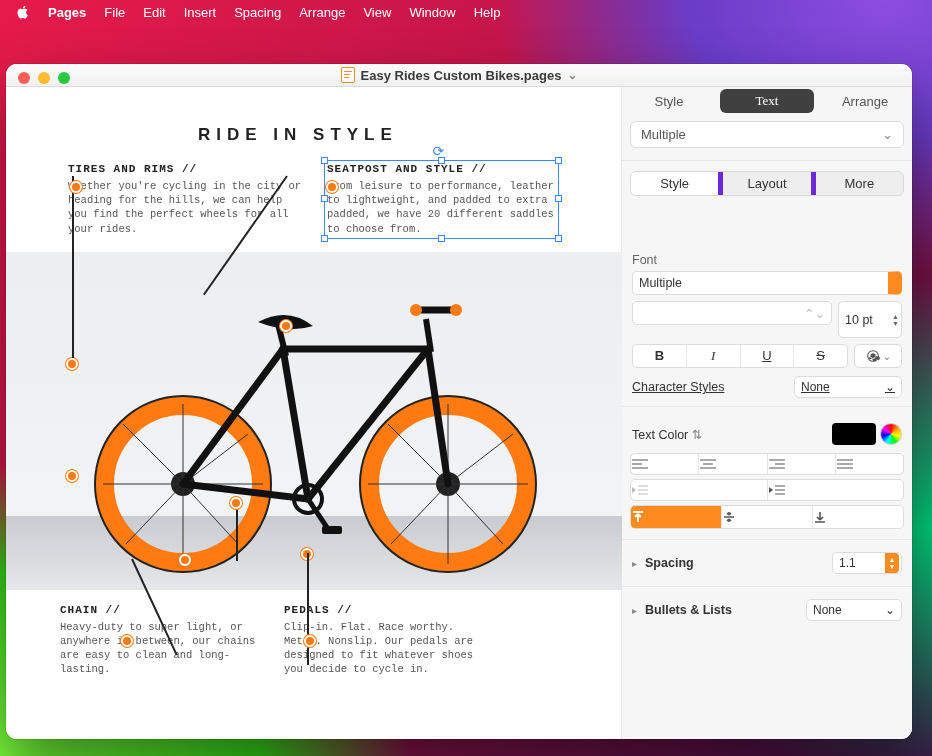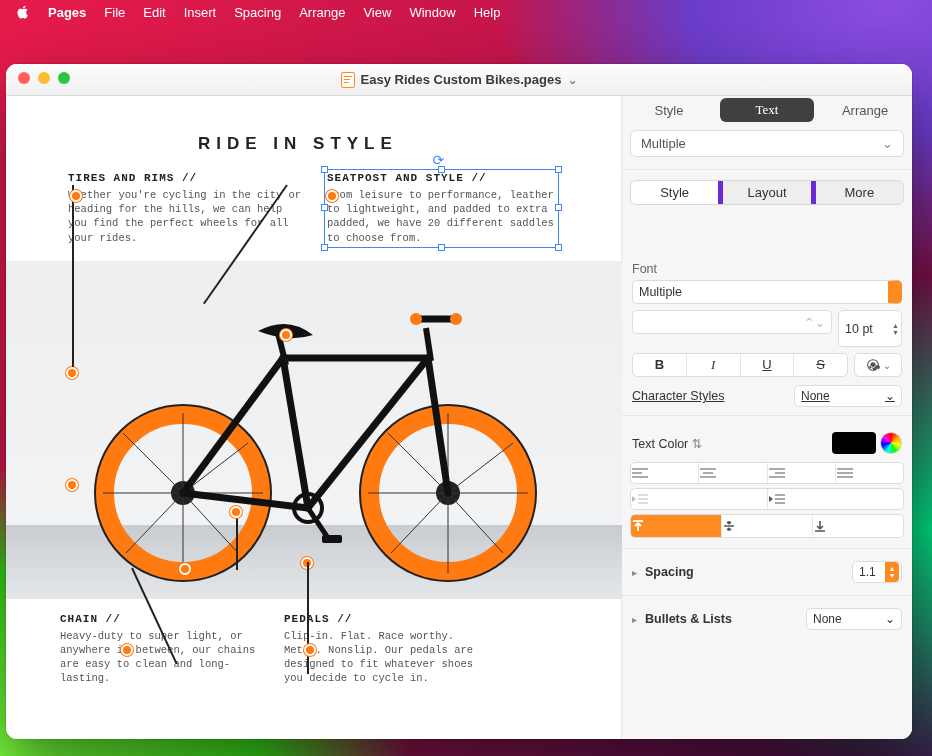--- a/index.html
+++ b/index.html
@@ -17,21 +17,21 @@
     .menubar .apple svg { width: 14px; height: 14px; display: block; }
     .menubar .app-name { font-weight: 700; }
     .menubar span { cursor: default; }
     
     .window {
       position: absolute; left: 6px; top: 64px; width: 906px; height: 675px;
       background: #fff; border-radius: 11px;
       box-shadow: 0 30px 60px rgba(0,0,0,.45), 0 0 0 1px rgba(0,0,0,.08);
       display: flex; flex-direction: column; overflow: hidden;
     }
-    .titlebar { height: 32px; display: flex; align-items: center; justify-content: center; position: relative; background: linear-gradient(#fcfcfc,#f1f1f1); border-bottom: 1px solid #dcdcdc; }
+    .titlebar { height: 23px; display: flex; align-items: center; justify-content: center; position: relative; background: linear-gradient(#fcfcfc,#f1f1f1); border-bottom: 1px solid #dcdcdc; }
     .traffic { position: absolute; left: 12px; top: 8px; display: flex; gap: 8px; }
     .traffic span { width: 12px; height: 12px; border-radius: 50%; display: block; }
     .tl-close { background:#ff5f57; } .tl-min { background:#febc2e; } .tl-max { background:#28c840; }
     .doc-title { display: flex; align-items: center; gap: 6px; font-size: 13px; font-weight: 600; color:#3a3a3a; }
     .doc-title .docicon { width:14px; height:16px; background:#fff; border:1px solid #ff8a1f; border-radius:2px; position: relative; }
     .doc-title .docicon::after{content:"";position:absolute;left:2px;top:3px;right:2px;height:7px;background:linear-gradient(#ff8a1f,#ff8a1f) 0 0/100% 1px no-repeat,linear-gradient(#ff8a1f,#ff8a1f) 0 3px/80% 1px no-repeat,linear-gradient(#ff8a1f,#ff8a1f) 0 6px/60% 1px no-repeat;}
     .doc-title .chev { font-size:12px; color:#888; }
     .content { flex:1; display:flex; min-height:0; }
     
     .canvas { width: 616px; background:#fff; border-right:1px solid #e7e7e7; position:relative; padding: 22px 50px 20px 62px; }
@@ -84,21 +84,21 @@
     .cswatch{display:flex;align-items:center;gap:4px;}
     .cswatch .black{width:44px;height:22px;background:#000;border-radius:4px;}
     .cswatch .picker{width:22px;height:22px;border-radius:11px;background:conic-gradient(red,orange,yellow,lime,cyan,blue,magenta,red);border:1px solid #ccc;}
     .align-grid{padding:4px 8px;display:flex;flex-direction:column;gap:4px;}
     .align-row{display:flex;background:#fff;border:1px solid #dcdcdc;border-radius:5px;overflow:hidden;}
     .align-row span{flex:1;text-align:center;padding:4px 0;border-left:1px solid #e6e6e6;color:#555;}
     .align-row span:first-child{border-left:none}
     .valign-row span.on{background:#ff8a1f;color:#fff;}
     .disclose{padding:6px 10px;display:flex;align-items:center;gap:8px;}
     .disclose .tri{font-size:10px;color:#888;}
-    .orange-step{width:50px;background:#fff;border:1px solid #dcdcdc;border-radius:5px;height:22px;display:flex;align-items:center;justify-content:space-between;font-size:12px;padding:0 2px 0 6px;}
+    .orange-step{width:70px;background:#fff;border:1px solid #dcdcdc;border-radius:5px;height:22px;display:flex;align-items:center;justify-content:space-between;font-size:12px;padding:0 2px 0 6px;}
     .orange-step .ends{width:14px;height:100%;background:#ff8a1f;border-radius:0 4px 4px 0;display:flex;flex-direction:column;align-items:center;justify-content:center;color:#fff;font-size:7px;line-height:7px;}
     svg { display:block; }
   </style>
 </head>
 <body>
 <div class="wall"></div>
 
 <div class="menubar">
   <span class="apple">
     <svg viewBox="0 0 16 16">

